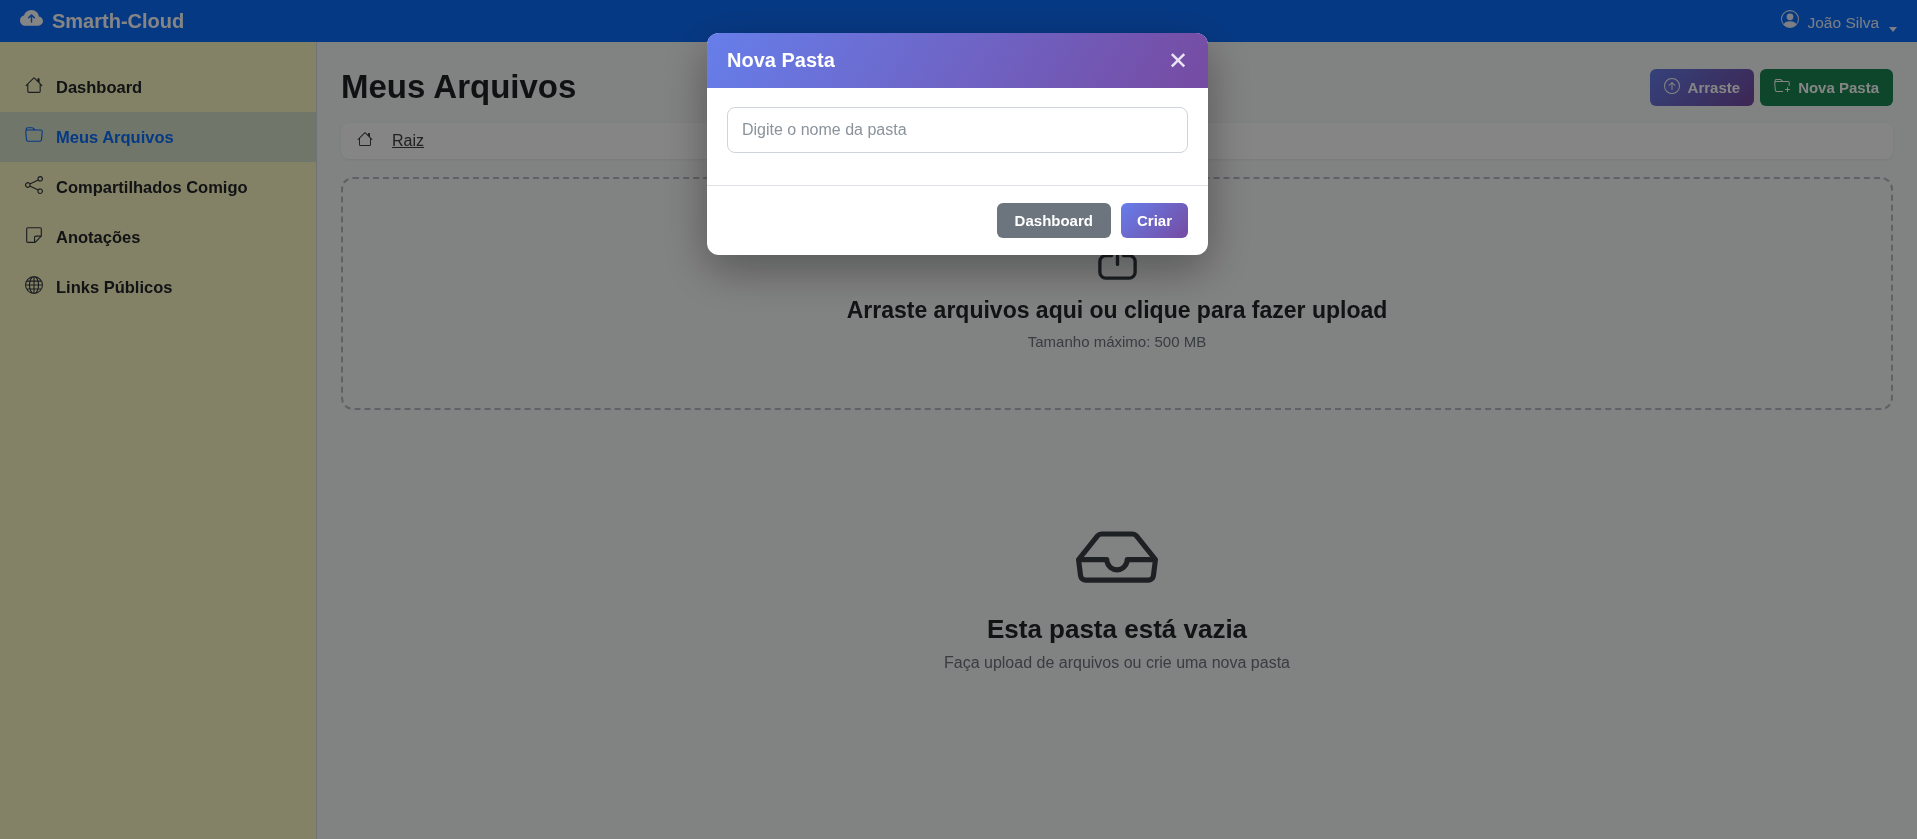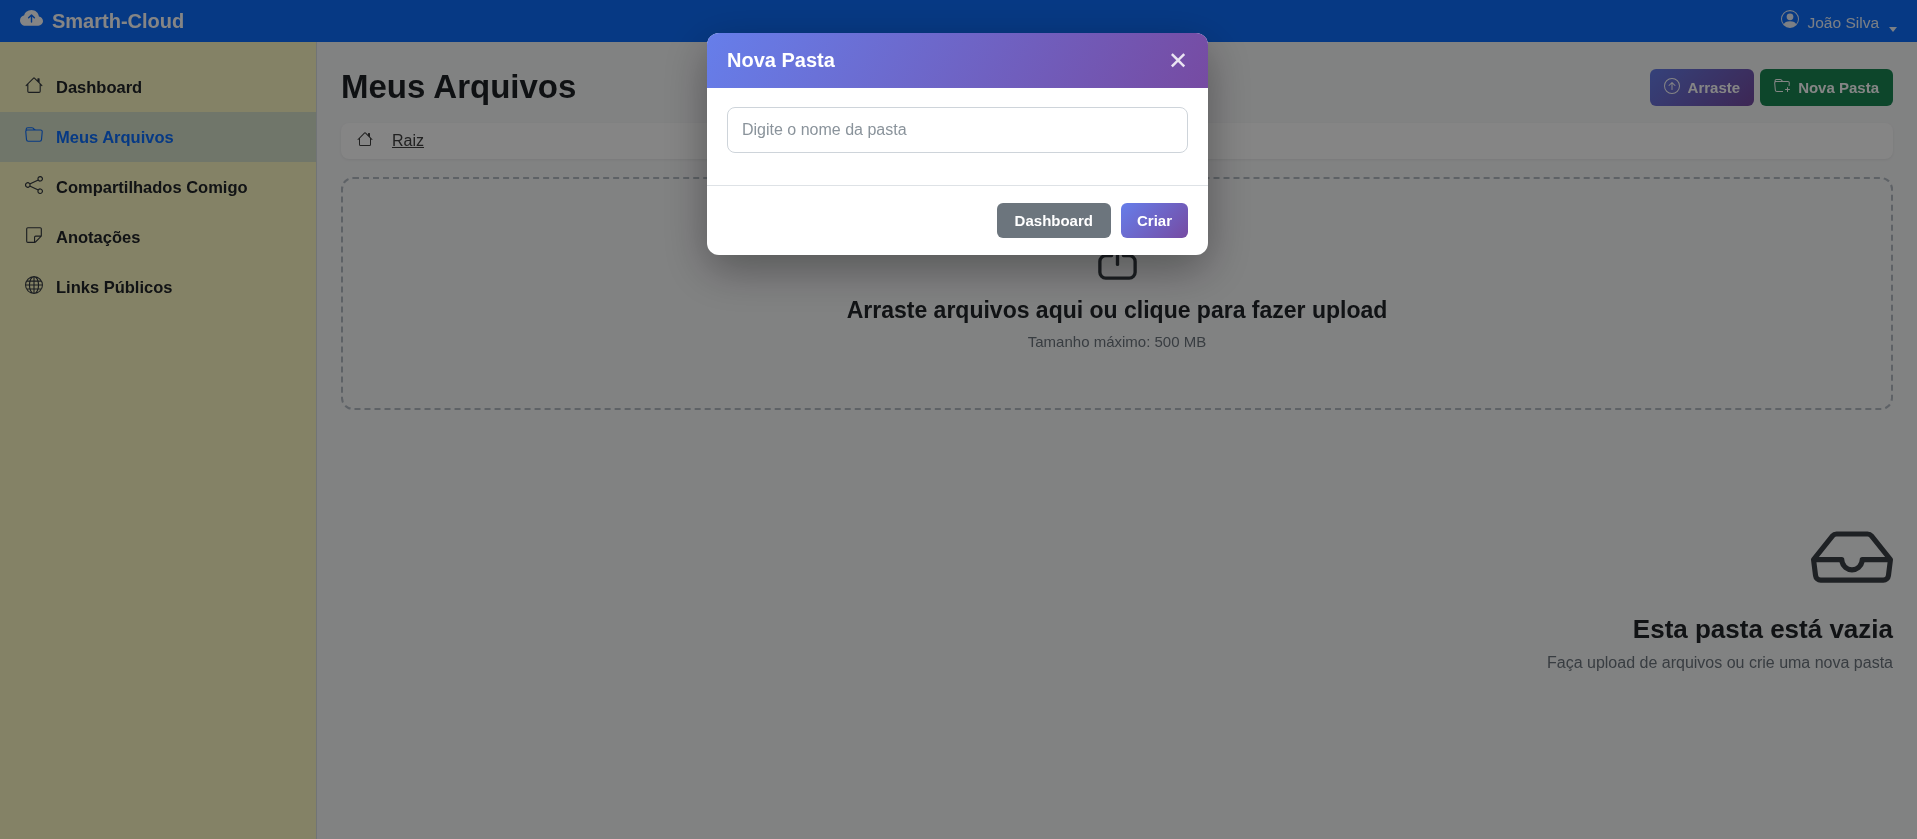--- a/index.html
+++ b/index.html
@@ -44,21 +44,21 @@
                   align-items:center; gap:19px; cursor:pointer; }
   .breadcrumb svg { width:16px; height:16px; }
 
   .dropzone { margin-top:18px; height:233px; border:2px dashed #b4bcc4; border-radius:12px;
               display:flex; flex-direction:column; align-items:center; justify-content:center;
               cursor:pointer; }
   .dz-icon { width:47px; height:47px; color:#343a40; }
   .dz-title { font-size:23px; font-weight:700; color:#212529; margin-top:13px; }
   .dz-sub { font-size:15px; color:#6c757d; margin-top:9px; }
 
-  .empty-state { margin-top:106px; text-align:right; }
+  .empty-state { margin-top:106px; text-align:center; }
   .empty-state svg { width:82px; height:82px; color:#3b4045; }
   .empty-title { font-size:26px; font-weight:700; color:#212529; margin-top:12px; }
   .empty-sub { font-size:16px; color:#6c757d; margin-top:9px; }
 
   
   .backdrop { position:fixed; inset:0; background:rgba(0,0,0,.48); z-index:50; }
   .modal { position:fixed; left:707px; top:33px; width:501px; z-index:60; background:#fff;
            border-radius:12px; overflow:hidden; box-shadow:0 14px 45px rgba(0,0,0,.35); }
   .modal-header { height:55px; background:linear-gradient(120deg,#667eea 0%,#764ba2 100%);
                   display:flex; align-items:center; justify-content:space-between;

